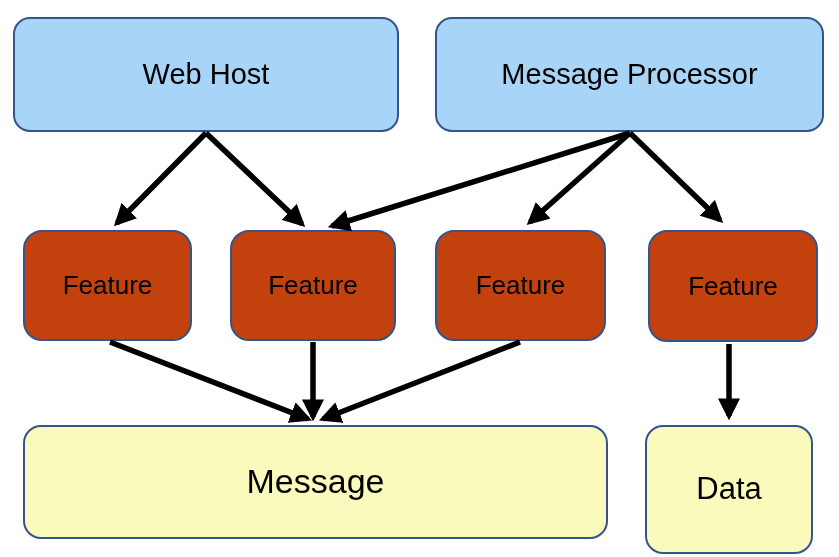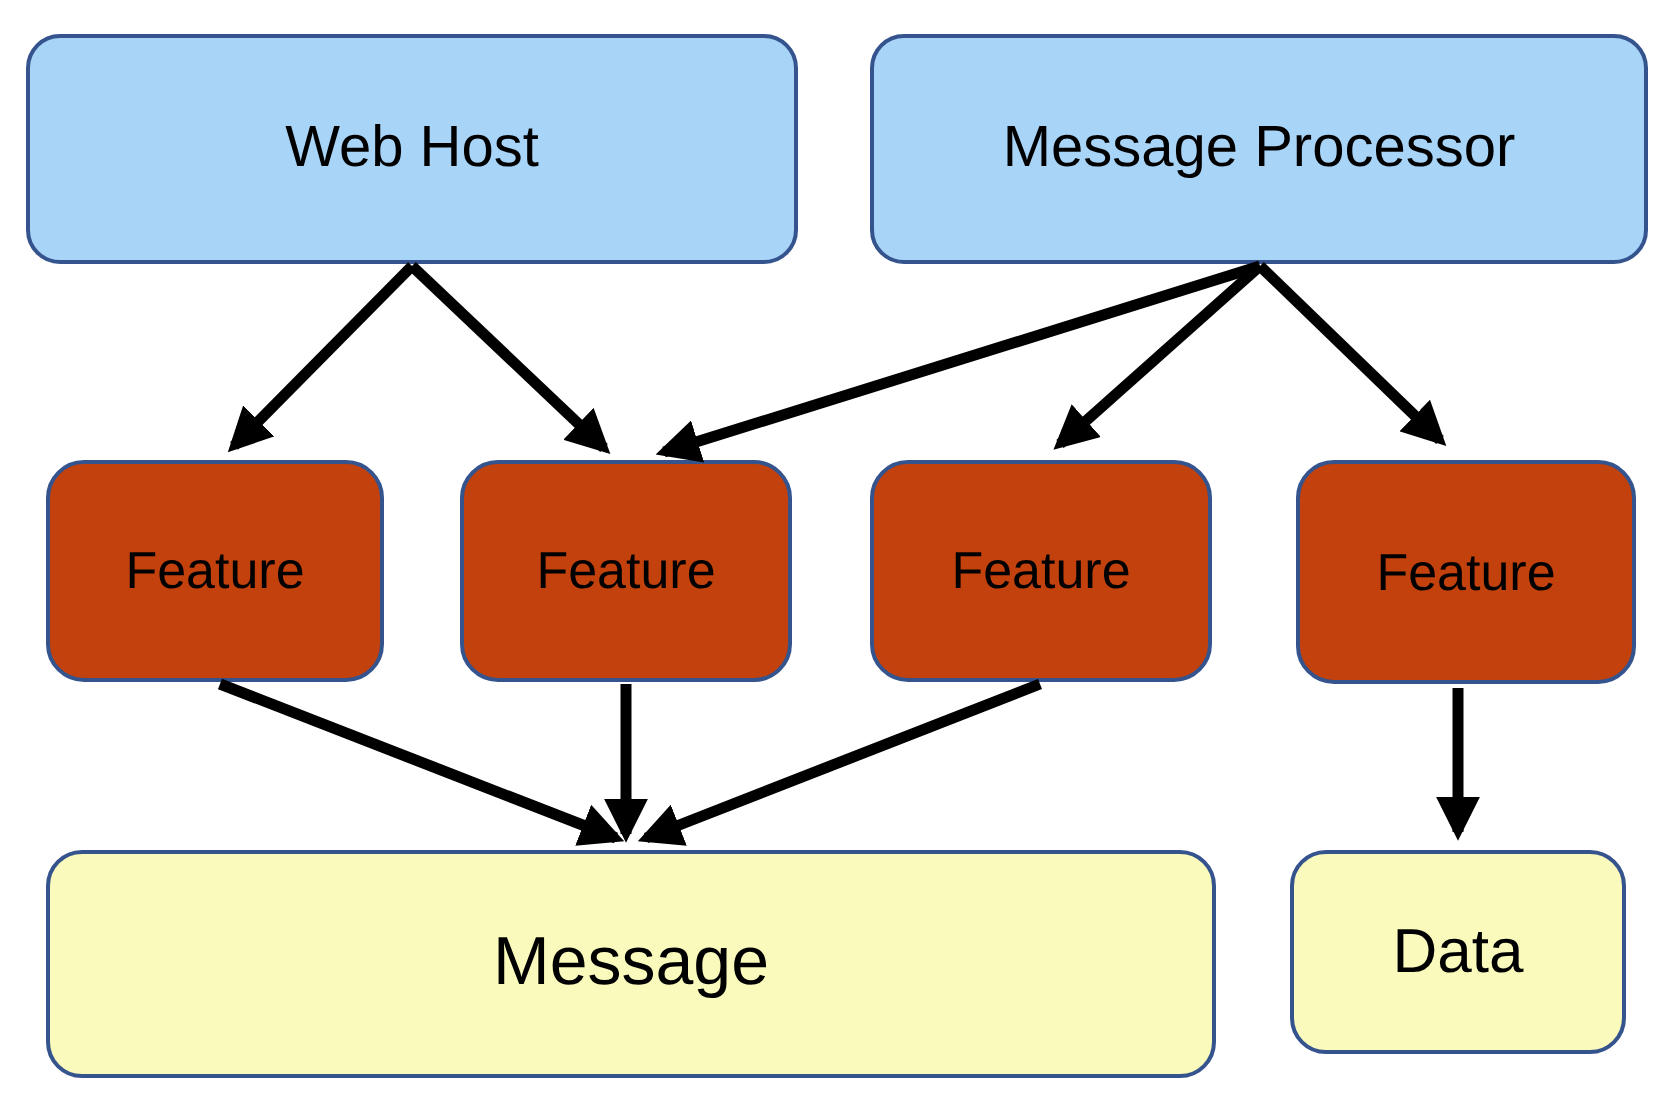--- a/index.html
+++ b/index.html
@@ -40,21 +40,21 @@
     background: #fafabc;
     border-radius: 18px;
   }
   #node-web-host          { left: 13px;  top: 17px;  width: 386px; height: 115px; }
   #node-message-processor { left: 435px; top: 17px;  width: 389px; height: 115px; }
   #node-feature-1 { left: 23px;  top: 230px; width: 169px; height: 111px; }
   #node-feature-2 { left: 230px; top: 230px; width: 166px; height: 111px; }
   #node-feature-3 { left: 435px; top: 230px; width: 171px; height: 111px; }
   #node-feature-4 { left: 648px; top: 230px; width: 170px; height: 112px; }
   #node-domain { left: 23px;  top: 425px; width: 585px; height: 114px; font-size: 34px; }
-  #node-data   { left: 645px; top: 425px; width: 168px; height: 102px; font-size: 31px; }
+  #node-data   { left: 645px; top: 425px; width: 168px; height: 129px; font-size: 31px; }
   .edges-layer {
     position: absolute;
     left: 0;
     top: 0;
     width: 839px;
     height: 557px;
     pointer-events: none;
   }
   .edge {
     stroke: #000000;

